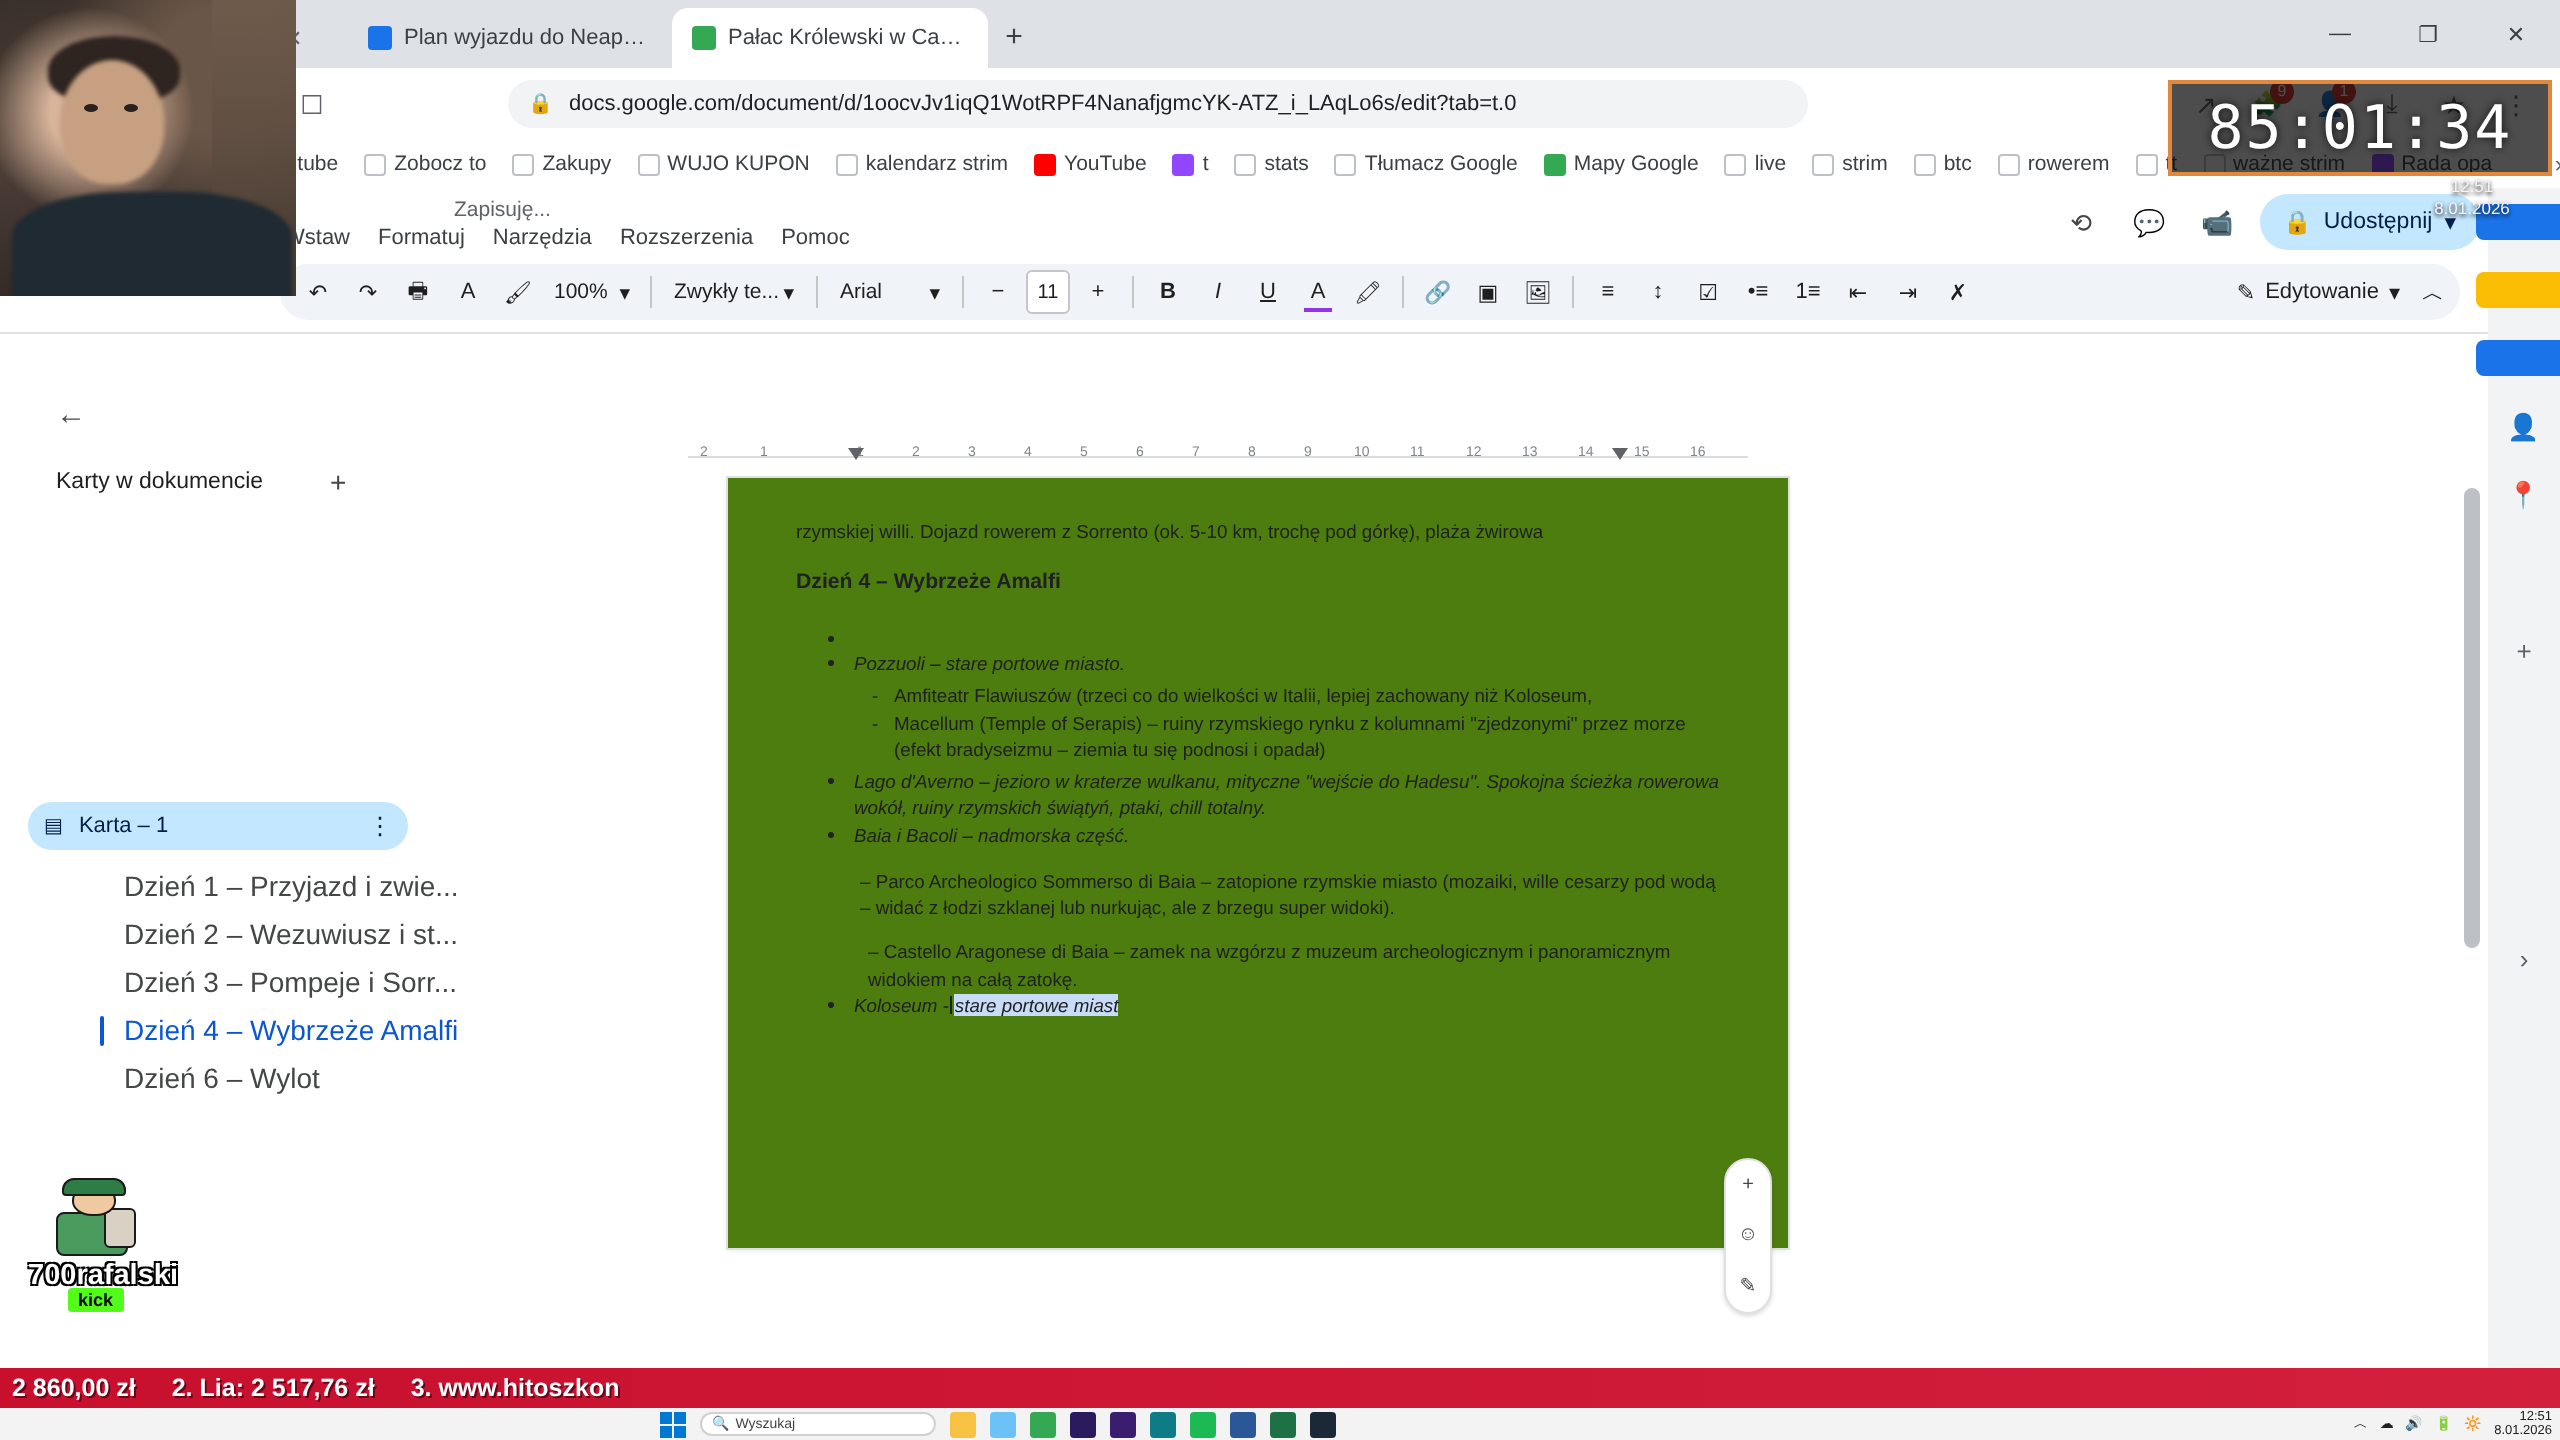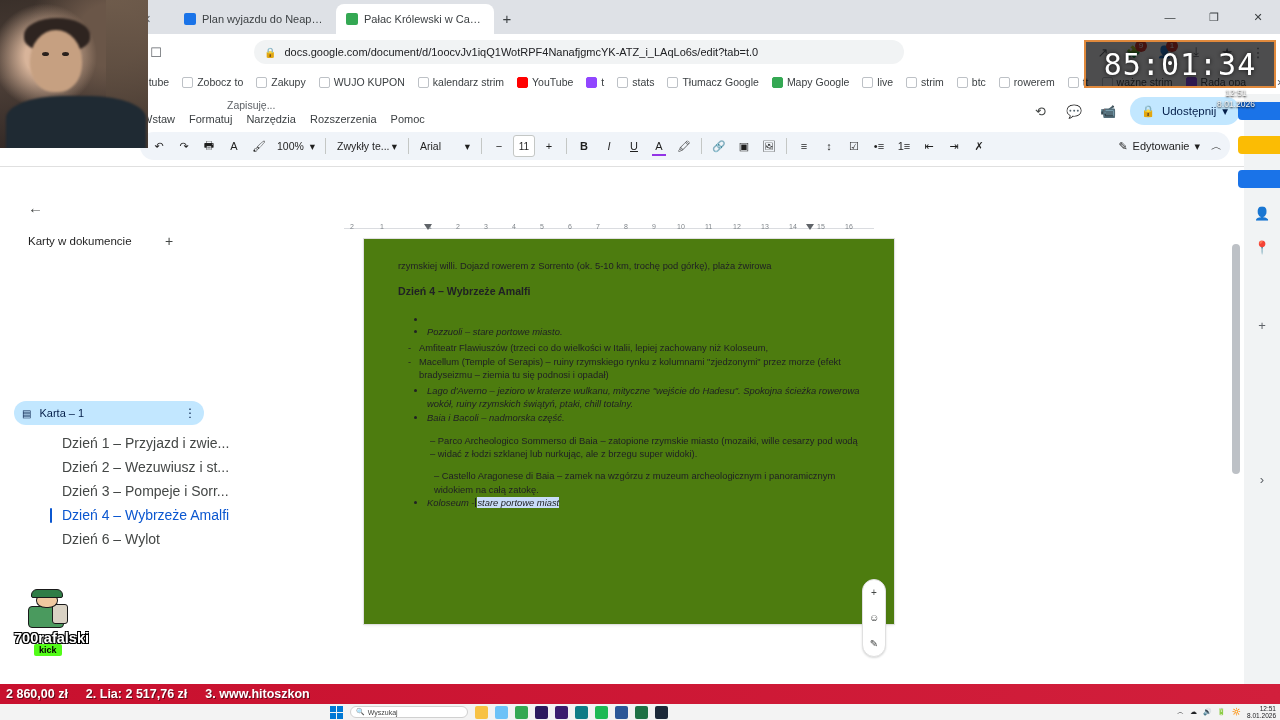--- a/index.html
+++ b/index.html
@@ -130,21 +130,21 @@
     box-shadow:0 0 0 1px #e0e0e0, 0 1px 3px rgba(60,64,67,.15); }
   .page1 { height:385px; }
 
   .doctext { position:absolute; left:0; top:0; width:530px; padding:20px 34px 0 34px;
     font-family:"Liberation Sans", sans-serif; font-size:9.4px; color:#202124; line-height:1.42; }
   .p-top { margin:0 0 12px 0; }
   .h-day { font-weight:bold; font-size:10.6px; margin:0 0 14px 0; }
   ul.bl { margin:0; padding-left:29px; list-style:disc;font-style:italic; }
   ul.bl > li { margin-bottom:1px; }
   ul.sub { margin:2px 0 2px 0; padding-left:21px; list-style:none; }
-  ul.sub > li { position:relative; margin-bottom:1px; }
+  ul.sub > li { position:relative; margin-bottom:1px;margin-left:28px; }
   ul.sub > li::before { content:"-"; position:absolute; left:-11px; color:#202124; }
   .indented { margin:9px 0 0 32px; }
   .indented2 { margin:9px 0 0 36px; }
   .sel-text { background:#c8dcf8; }
   .caret { display:inline-block; width:1px; height:9px; background:#202124; vertical-align:-1px; margin:0 1px; }
   .empty-bullet { height:11px; }
 
   
   .fab {
     position:absolute; left:862px; top:412px; width:24px; height:78px; background:#fff;

